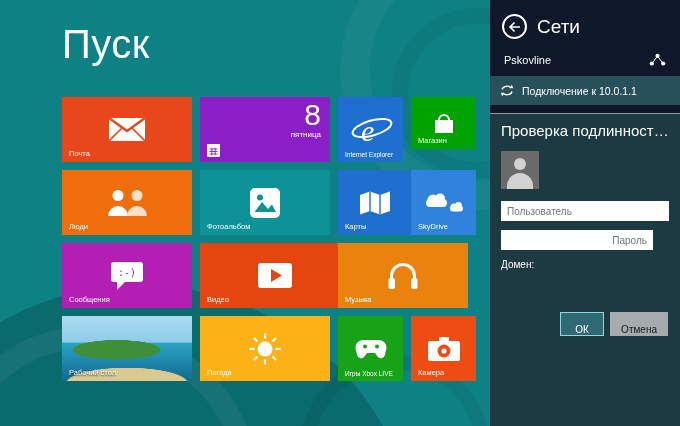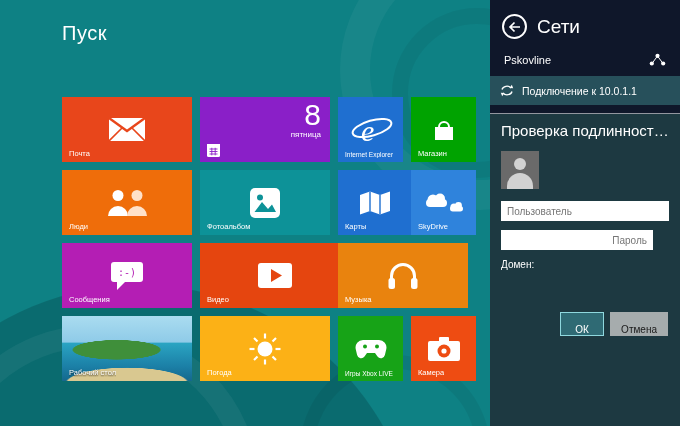--- a/index.html
+++ b/index.html
@@ -16,38 +16,38 @@
   .decor { position:absolute; border-radius:50%; pointer-events:none; }
   .decor-ring-1 { left:340px; top:-70px; width:280px; height:280px; border:30px solid rgba(255,255,255,0.045); }
   .decor-ring-2 { left:392px; top:8px;  width:170px; height:170px; border:16px solid rgba(0,0,0,0.05); }
   .decor-blob   { left:-140px; top:285px; width:560px; height:560px; background:rgba(0,30,35,0.22); }
   .decor-ring-3 { left:-70px; top:325px; width:330px; height:330px; border:22px solid rgba(255,255,255,0.05); }
   .decor-ring-4 { left:300px; top:355px; width:190px; height:190px; border:14px solid rgba(0,0,0,0.06); }
 
   
   .start-title {
     position:absolute; left:62px; top:22px;
-    font-size:20px; font-weight:300; letter-spacing:0.5px;
+    font-size:40px; font-weight:300; letter-spacing:0.5px;
   }
   .tiles { position:absolute; left:62px; top:97px; width:414px; height:284px; }
   .tile {
     position:absolute; color:#fff; overflow:hidden;
     display:flex; align-items:center; justify-content:center;
     cursor:pointer;
   }
   .tile .label {
     position:absolute; left:7px; bottom:4px;
     font-size:7.5px; white-space:nowrap; max-width:95%; overflow:hidden;
   }
   .label-small { font-size:6.5px !important; }
 
   .t-mail      { left:0;     top:0;     width:130px; height:65px; background:#e8461b; }
   .t-calendar  { left:138px; top:0;     width:130px; height:65px; background:#8a1fc8; display:block; text-align:right; padding:3px 9px; }
   .t-ie        { left:276px; top:0;     width:65px;  height:65px; background:#1f6fd0; }
-  .t-store     { left:349px; top:0;     width:65px;  height:65px; background:#00a300; }
+  .t-store     { left:349px; top:0;     width:65px;  height:52px; background:#00a300; }
   .t-people    { left:0;     top:73px;  width:130px; height:65px; background:#ef6d0a; }
   .t-photos    { left:138px; top:73px;  width:130px; height:65px; background:#0d9298; }
   .t-maps      { left:276px; top:73px;  width:73px;  height:65px; background:#1f6fd0; }
   .t-skydrive  { left:349px; top:73px;  width:65px;  height:65px; background:#2f83dc; }
   .t-messaging { left:0;     top:146px; width:130px; height:65px; background:#b41eb4; }
   .t-video     { left:138px; top:146px; width:150px; height:65px; background:#e5450f; }
   .t-music     { left:276px; top:146px; width:130px; height:65px; background:#e9830e; }
   .t-desktop   { left:0;     top:219px; width:130px; height:65px;
     background:
       radial-gradient(ellipse 72px 16px at 42% 52%, #3f8f3a 0 60%, rgba(63,143,58,0) 62%),

